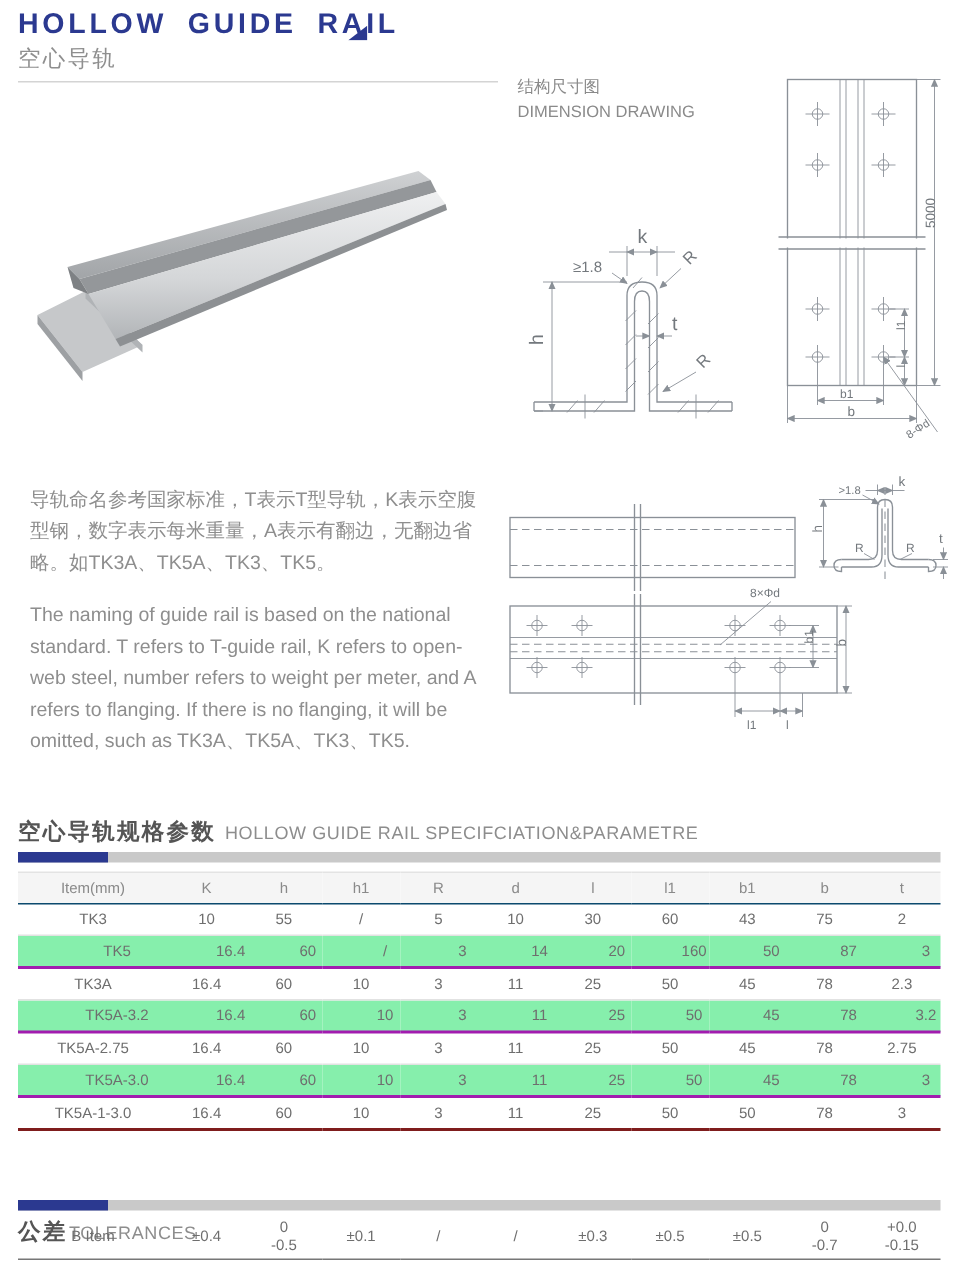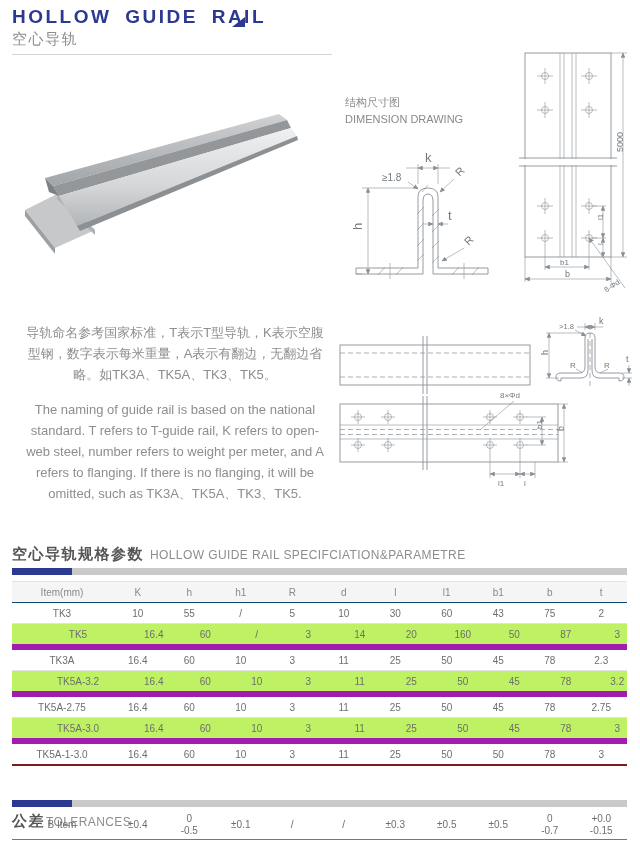--- a/index.html
+++ b/index.html
@@ -7,37 +7,37 @@
         font-family:"Liberation Sans","DejaVu Sans",sans-serif;}
   .abs{position:absolute;}
   
   .main-title{left:12px;top:6px;font-size:19px;font-weight:bold;color:#2b3990;
               letter-spacing:2.5px;word-spacing:6px;}
   .title-flag{left:232px;top:17px;width:13px;height:10px;background:#2b3990;
               clip-path:polygon(100% 0,100% 100%,0 100%);}
   .subtitle{left:12px;top:30px;font-size:15px;color:#8f8f8f;letter-spacing:1.5px;}
   .header-rule{left:12px;top:54px;width:320px;height:1px;background:#d4d4d4;}
   
-  .drw-caption{left:345px;top:50px;font-size:11px;color:#8a8a8a;line-height:1.55;margin-top:44px;}
+  .drw-caption{left:345px;top:50px;font-size:11px;color:#8a8a8a;line-height:1.55;}
   
   .paras{left:20px;top:322px;width:310px;color:#8e8e8e;font-size:13px;line-height:1.62;}
-  .paras p{margin:0 0 14px 0;text-align:center;}
+  .paras p{margin:0 0 14px 0;}
   
   .sec-title{left:12px;font-size:15px;}
   .sec-title .cn{font-weight:bold;color:#555555;letter-spacing:1.5px;}
   .sec-title .en{font-size:12px;color:#8d8d8d;margin-left:6px;letter-spacing:0.4px;}
   .bar{left:12px;width:615px;height:7px;background:#c9c9c9;}
   .bar .blue{width:60px;height:7px;background:#2b3990;}
   
   table{border-collapse:collapse;table-layout:fixed;}
   .spec{left:12px;top:581px;width:615px;font-size:10px;}
   .spec th{font-weight:normal;color:#8a8a8a;height:20px;background:#f5f5f5;
            border-top:1px solid #e3e3e3;border-bottom:1px solid #0c4a6e;}
   .spec td{color:#6e6e6e;height:20px;text-align:center;border-bottom:1px solid #e2e2e2;}
-  .spec tr.gray td{background:#bef264;border-bottom:6px solid #a21caf;padding-left:32px;}
+  .spec tr.gray td{background:#86efac;border-bottom:2px solid #a21caf;padding-left:32px;}
   .spec tr.last td{border-bottom:2px solid #7f1d1d;}
   .spec th,.spec td{padding:0;}
   
   .tol{left:12px;top:810px;width:615px;font-size:10px;}
   .tol td{color:#6e6e6e;height:27px;text-align:center;vertical-align:middle;
           border-bottom:1px solid #777777;white-space:pre-line;line-height:1.15;}
   svg text{font-family:"Liberation Sans","DejaVu Sans",sans-serif;fill:#73787d;}
   .dl{stroke:#8a9097;stroke-width:0.9;fill:none;}
   .dt{stroke:#8a9097;stroke-width:0.6;fill:none;}
   .dd{stroke:#8a9097;stroke-width:0.7;fill:none;stroke-dasharray:5,3;}

